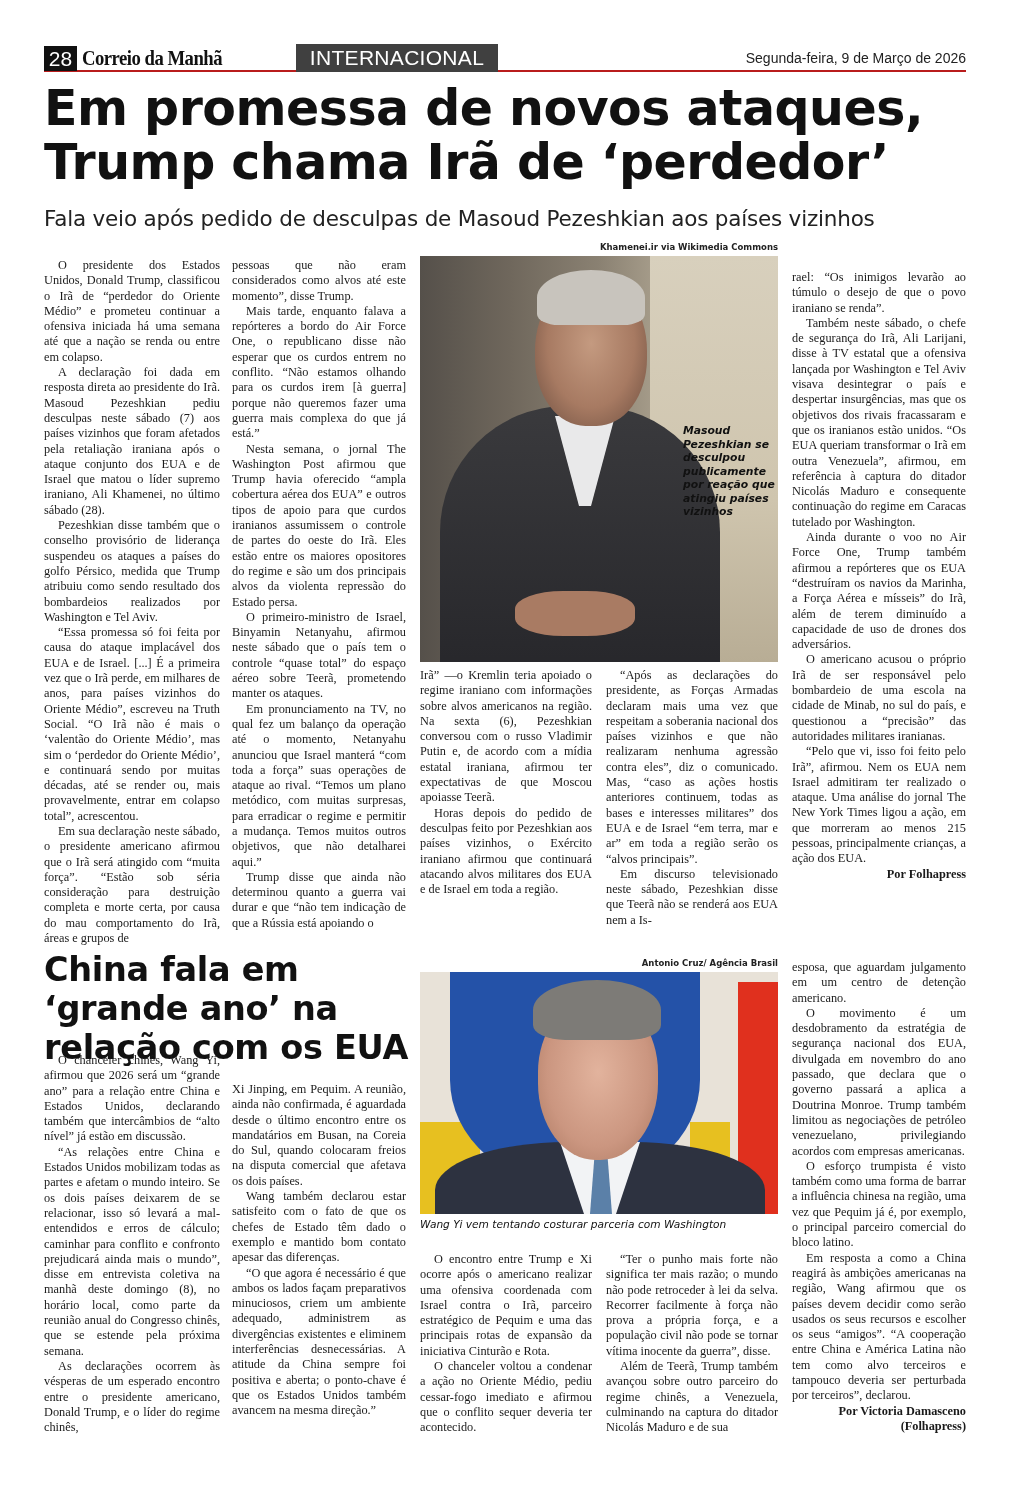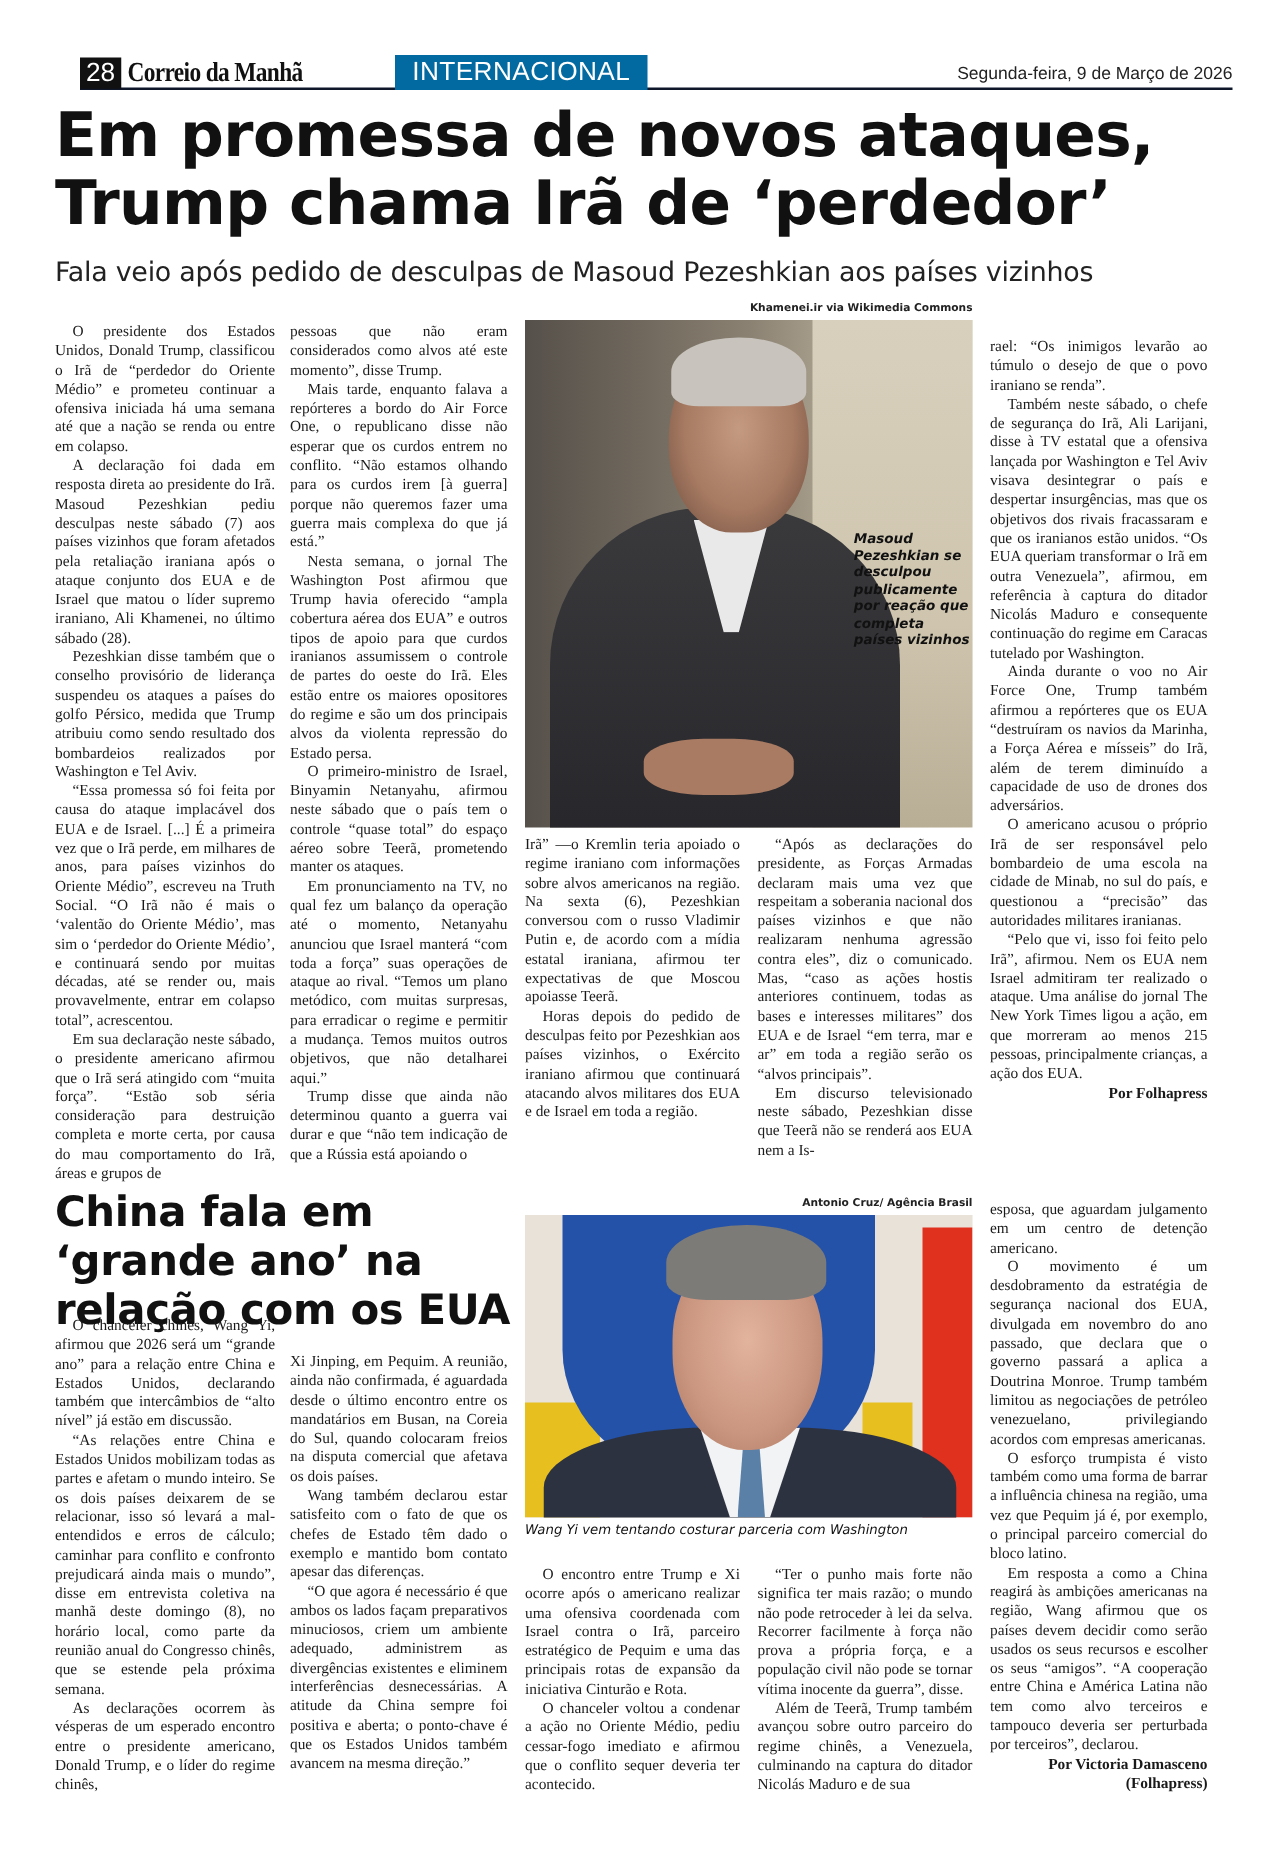--- a/index.html
+++ b/index.html
@@ -1,23 +1,23 @@
 <!DOCTYPE html>
 <html><head>
 <meta charset="utf-8">
 <style>
   * { box-sizing: border-box; margin: 0; padding: 0; }
   html, body { width: 1010px; height: 1488px; background: #ffffff; overflow: hidden; }
   body { position: relative; font-family: "Liberation Serif", serif; color: #1a1a1a; }
 
   
-  .masthead { position: absolute; left: 44px; top: 44px; width: 922px; height: 28px; border-bottom: 2px solid #0f172a; margin-left: 20px; }
+  .masthead { position: absolute; left: 44px; top: 44px; width: 922px; height: 28px; border-bottom: 2px solid #b91c1c; }
   .pagenum { position: absolute; left: 0; top: 2px; width: 33px; height: 25px; background: #111; color: #fff; font-family: "Liberation Sans", sans-serif; font-size: 21px; line-height: 25px; text-align: center; font-weight: 400; }
   .paper { position: absolute; left: 38px; top: 1px; font-family: "Liberation Serif", serif; font-weight: 700; font-size: 22px; letter-spacing: -0.6px; transform: scaleX(0.85); transform-origin: left; color: #111; }
-  .section { position: absolute; left: 252px; top: 0; width: 202px; height: 28px; background: #0369a1; color: #fff; font-family: "Liberation Sans", sans-serif; font-size: 21px; line-height: 28px; text-align: center; letter-spacing: 0.3px; }
+  .section { position: absolute; left: 252px; top: 0; width: 202px; height: 28px; background: #404040; color: #fff; font-family: "Liberation Sans", sans-serif; font-size: 21px; line-height: 28px; text-align: center; letter-spacing: 0.3px; }
   .date { position: absolute; right: 0; top: 6px; font-family: "Liberation Sans", sans-serif; font-size: 14px; color: #222; }
 
   
   .h1 { position: absolute; left: 44px; top: 82px; width: 930px; font-family: "DejaVu Sans", sans-serif; font-weight: 700; font-size: 49px; line-height: 54px; letter-spacing: -0.5px; color: #111; }
   .sub { position: absolute; left: 44px; top: 206px; width: 930px; font-family: "DejaVu Sans", sans-serif; font-size: 21.5px; color: #222; letter-spacing: -0.2px; }
 
   .col { position: absolute; font-size: 12.3px; line-height: 15.3px; text-align: justify; hyphens: auto; color: #1a1a1a; }
   .col p { text-indent: 14px; }
   .col p.cont { text-indent: 0; }
   .byline { text-align: right; font-weight: 700; text-indent: 0 !important; }
@@ -82,21 +82,21 @@
 
 <div class="credit" style="left:560px; top:242px; width:218px;">Khamenei.ir via Wikimedia Commons</div>
 <div class="photo1">
   <div class="bg2"></div>
   <div class="suit"></div>
   <div class="shirt"></div>
   <div class="head"></div>
   <div class="hair"></div>
   <div class="hands"></div>
 </div>
-<div class="caption1">Masoud Pezeshkian se desculpou publicamente por reação que completa países vizinhos</div>
+<div class="caption1">Masoud Pezeshkian se desculpou publicamente por reação que atingiu países vizinhos</div>
 
 <div class="col" style="left:420px; top:668px; width:172px;">
   <p class="cont">Irã” —o Kremlin teria apoiado o regime iraniano com informações sobre alvos americanos na região. Na sexta (6), Pezeshkian conversou com o russo Vladimir Putin e, de acordo com a mídia estatal iraniana, afirmou ter expectativas de que Moscou apoiasse Teerã.</p>
   <p>Horas depois do pedido de desculpas feito por Pezeshkian aos países vizinhos, o Exército iraniano afirmou que continuará atacando alvos militares dos EUA e de Israel em toda a região.</p>
 </div>
 
 <div class="col" style="left:606px; top:668px; width:172px;">
   <p>“Após as declarações do presidente, as Forças Armadas declaram mais uma vez que respeitam a soberania nacional dos países vizinhos e que não realizaram nenhuma agressão contra eles”, diz o comunicado. Mas, “caso as ações hostis anteriores continuem, todas as bases e interesses militares” dos EUA e de Israel “em terra, mar e ar” em toda a região serão os “alvos principais”.</p>
   <p>Em discurso televisionado neste sábado, Pezeshkian disse que Teerã não se renderá aos EUA nem a Is-</p>
 </div>

